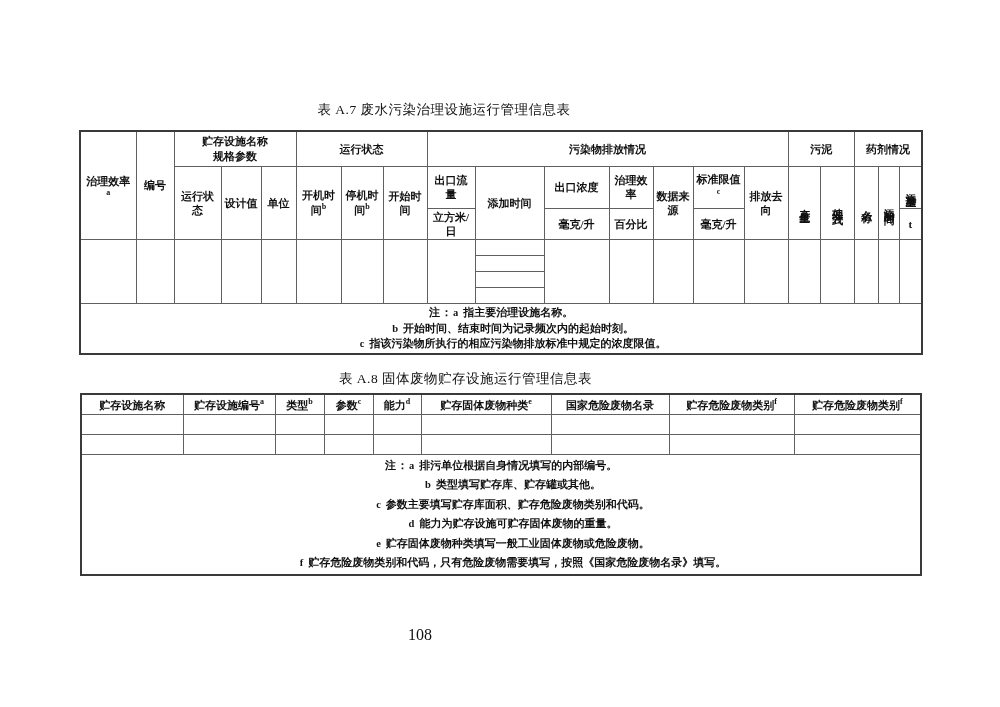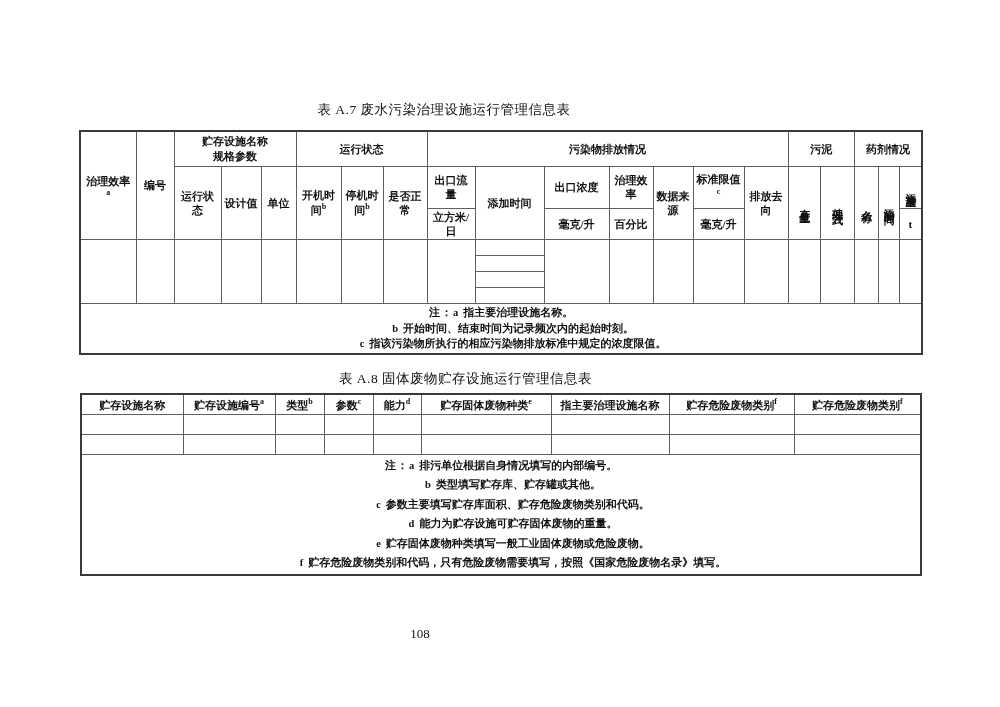--- a/index.html
+++ b/index.html
@@ -43,21 +43,21 @@
   }
   .note-line { line-height:15.5px; padding-left:24px; }
   .note-line.first { padding-left:0; }
   .notes-a8 .note-line { line-height:18.6px; }
   .note-prefix { letter-spacing:1px; }
   .note-letter { font-weight:bold; margin-right:5px; font-size:10.5px; }
 
   td.empty-cell { font-weight:normal; }
 
   .page-number {
-    width:840px; text-align:center; font-size:13px;
+    width:840px; text-align:center; font-size:16px;
   }
 </style>
 </head>
 <body>
 
 <div class="abs tbl-title" style="top:101px; left:0;">表 A.7  废水污染治理设施运行管理信息表</div>
 
 <table class="abs gbtable" style="top:130px; left:79px; width:842px;">
   <colgroup>
     <col style="width:56px">
@@ -100,21 +100,21 @@
   <tr style="height:42px">
     <td rowspan="2">运行状态</td>
     <td rowspan="2">设计值</td>
     <td rowspan="2">单位</td>
     <td rowspan="2">
       <span>开机时间</span><sup>b</sup>
     </td>
     <td rowspan="2">
       <span>停机时间</span><sup>b</sup>
     </td>
-    <td rowspan="2">是否正常</td>
+    <td rowspan="2">开始时间</td>
     <td>出口流量</td>
     <td rowspan="2">添加时间</td>
     <td>出口浓度</td>
     <td class="narrow-pad">治理效率</td>
     <td rowspan="2" class="narrow-pad">数据来源</td>
     <td>
       <span>标准限值</span><sup>c</sup>
     </td>
     <td rowspan="2">排放去向</td>
     <td rowspan="2" class="vcell">
@@ -219,21 +219,21 @@
     <td>
       <span>参数</span><sup>c</sup>
     </td>
     <td>
       <span>能力</span><sup>d</sup>
     </td>
     <td>
       <span>贮存固体废物种类</span><sup>e</sup>
     </td>
     <td>
-      <span>指主要治理设施名称</span><sup></sup>
+      <span>国家危险废物名录</span><sup></sup>
     </td>
     <td>
       <span>贮存危险废物类别</span><sup>f</sup>
     </td>
     <td>
       <span>贮存危险废物类别</span><sup>f</sup>
     </td>
   </tr>
 
   <tr style="height:20px">

